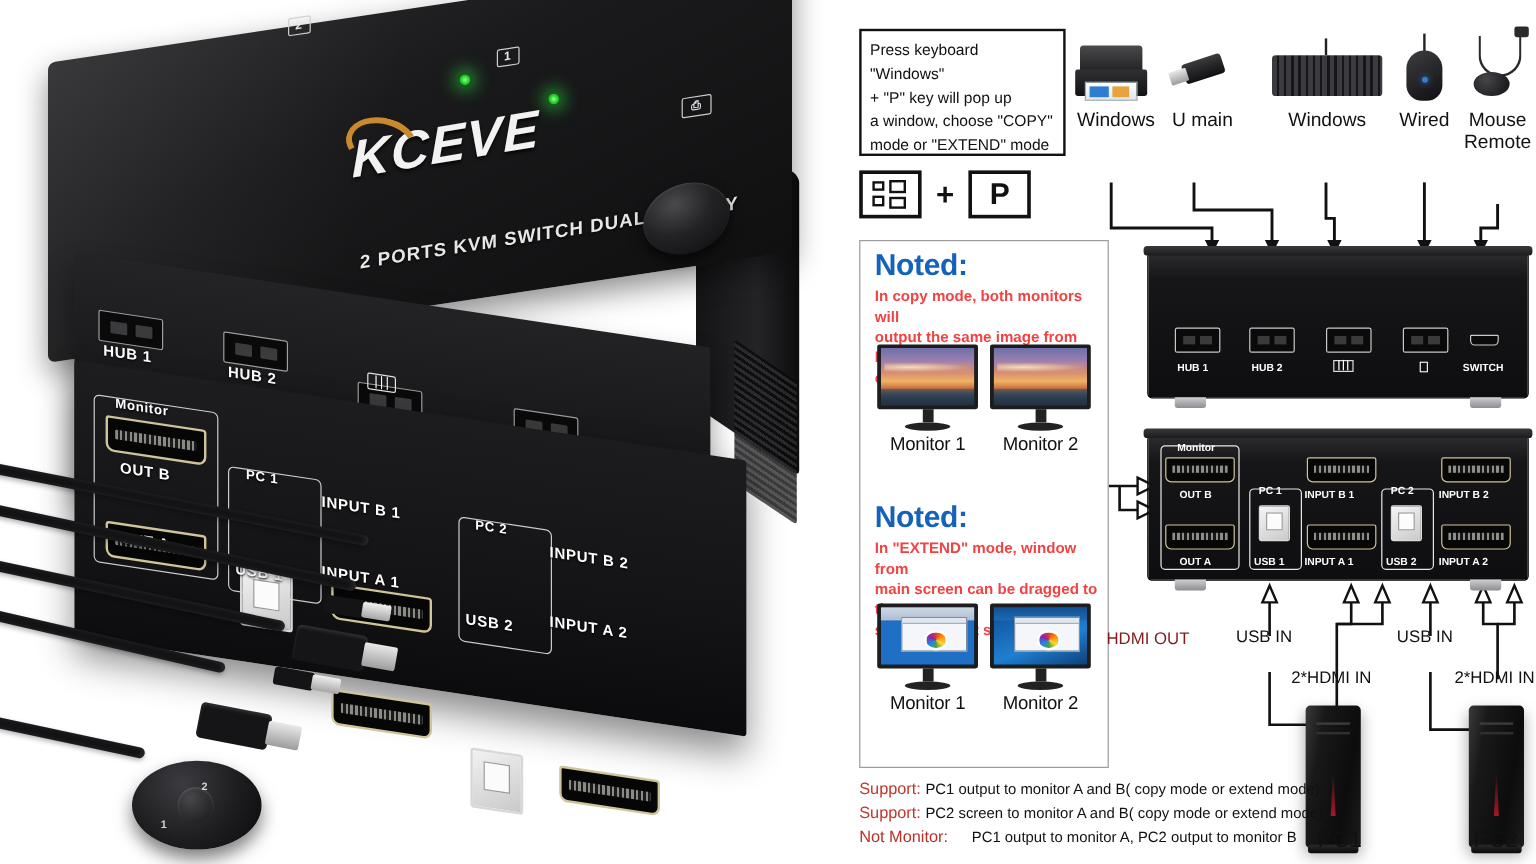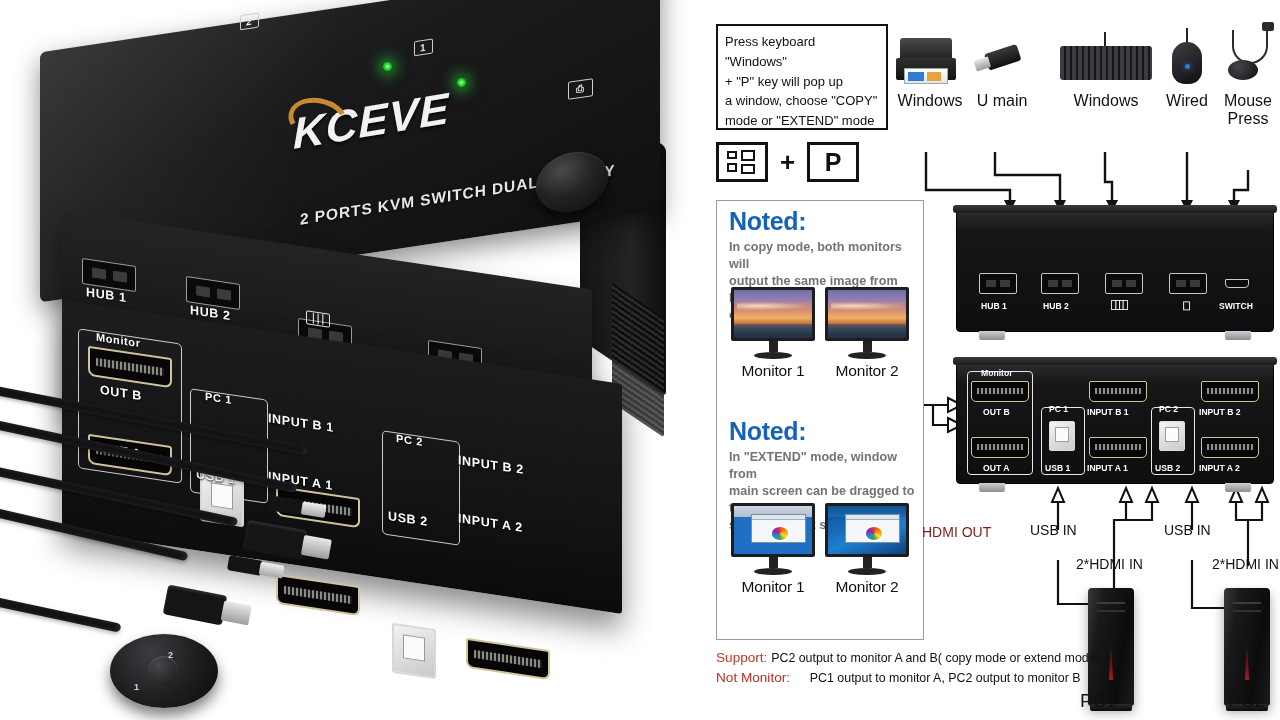--- a/index.html
+++ b/index.html
@@ -207,21 +207,21 @@
   .winglyph i:nth-child(2){ left:14px;top:0;  width:14px; height:11px; }
   .winglyph i:nth-child(3){ left:0; top:13px; width:10px; height:9px; }
   .winglyph i:nth-child(4){ left:14px;top:14px;width:14px; height:10px; }
   .plus { font-size:26px; font-weight:bold; color:#111; }
 
   .noted-panel {
     position:absolute; left:16px; top:200px; width:208px; height:440px;
     border:1.6px solid #9b9b9b; background:#fff;
   }
   .noted-h { color:#1463b8; font-size:25px; font-weight:bold; letter-spacing:-.3px; }
-  .noted-b { color:#737373; font-size:12.6px; font-weight:bold; line-height:1.34; }
+  .noted-b { color:#ef4444; font-size:12.6px; font-weight:bold; line-height:1.34; }
 
   .mon { position:absolute; width:84px; }
   .mon .screen {
     width:84px; height:54px; border:3px solid #1d1d1f; border-radius:2px; overflow:hidden;
     background:#111;
   }
   .mon .stand {
     width:9px; height:11px; background:#222; margin:0 auto;
   }
   .mon .base {
@@ -551,21 +551,21 @@
     </div>
     <div class="periph-cap" style="left:447px; top:92px; width:80px;">Wired</div>
 
     <div style="position:absolute; left:524px; top:22px; width:50px; height:66px;">
       <div style="position:absolute;left:38px;top:0;width:12px;height:9px;background:#2b2b2e;border-radius:2px;"></div>
       <div style="position:absolute;left:8px;top:8px;width:36px;height:34px;border:2.4px solid #2b2b2e;border-radius:0 0 18px 18px;border-top:none;"></div>
       <div style="position:absolute;left:4px;top:38px;width:30px;height:20px;border-radius:50%;background:radial-gradient(circle at 35% 30%,#45454a,#101012);"></div>
     </div>
     <div class="periph-cap" style="left:516px; top:92px; width:64px;">
       <div>Mouse</div>
-      <div>Press</div>
+      <div>Remote</div>
     </div>
 
     <div class="noted-panel">
 
       <div class="noted-h" style="position:absolute; left:12px; top:6px;">Noted:</div>
       <div class="noted-b" style="position:absolute; left:12px; top:38px; width:188px;">
         <div>In copy mode, both monitors will</div>
         <div>output the same image from PC1</div>
         <div>or PC2</div>
       </div>
@@ -695,33 +695,37 @@
     <div style="position:absolute; left:330px; top:522px; font-size:14px; color:#111;">USB IN</div>
     <div style="position:absolute; left:464px; top:522px; font-size:14px; color:#111;">USB IN</div>
     <div style="position:absolute; left:376px; top:556px; font-size:14px; color:#111;">2*HDMI IN</div>
     <div style="position:absolute; left:512px; top:556px; font-size:14px; color:#111;">2*HDMI IN</div>
 
     <div class="tower" style="left:388px; top:588px;">
       <div class="slot"></div>
         <div class="slot2"></div>
         <div class="foot2"></div>
     </div>
-    <div class="tower-cap" style="left:380px; top:690px;">PC1</div>
+    <div class="tower-cap" style="left:398px; top:690px;">PC1</div>
 
     <div class="tower" style="left:524px; top:588px;">
       <div class="slot"></div>
         <div class="slot2"></div>
         <div class="foot2"></div>
     </div>
     <div class="tower-cap" style="left:528px; top:690px;">PC2</div>
 
     <div class="support-lines">
       <div class="sup-row">
         <span class="sup-key">Support:</span>
-        <span style="font-size:12.4px;">PC2 output to monitor A and B( copy mode or extend mode)</span>
+        <span style="font-size:12.4px;">PC1 output to monitor A and B( copy mode or extend mode)</span>
+      </div>
+      <div class="sup-row">
+        <span class="sup-key">Support:</span>
+        <span style="font-size:12.4px;">PC2 screen to monitor A and B( copy mode or extend mode)</span>
       </div>
       <div class="sup-row">
         <span class="sup-key no">Not Monitor:</span>
         <span style="font-size:12.4px;margin-left:16px;">PC1 output to monitor A, PC2 output to monitor B</span>
       </div>
     </div>
 
   </div>
 </div>
 

